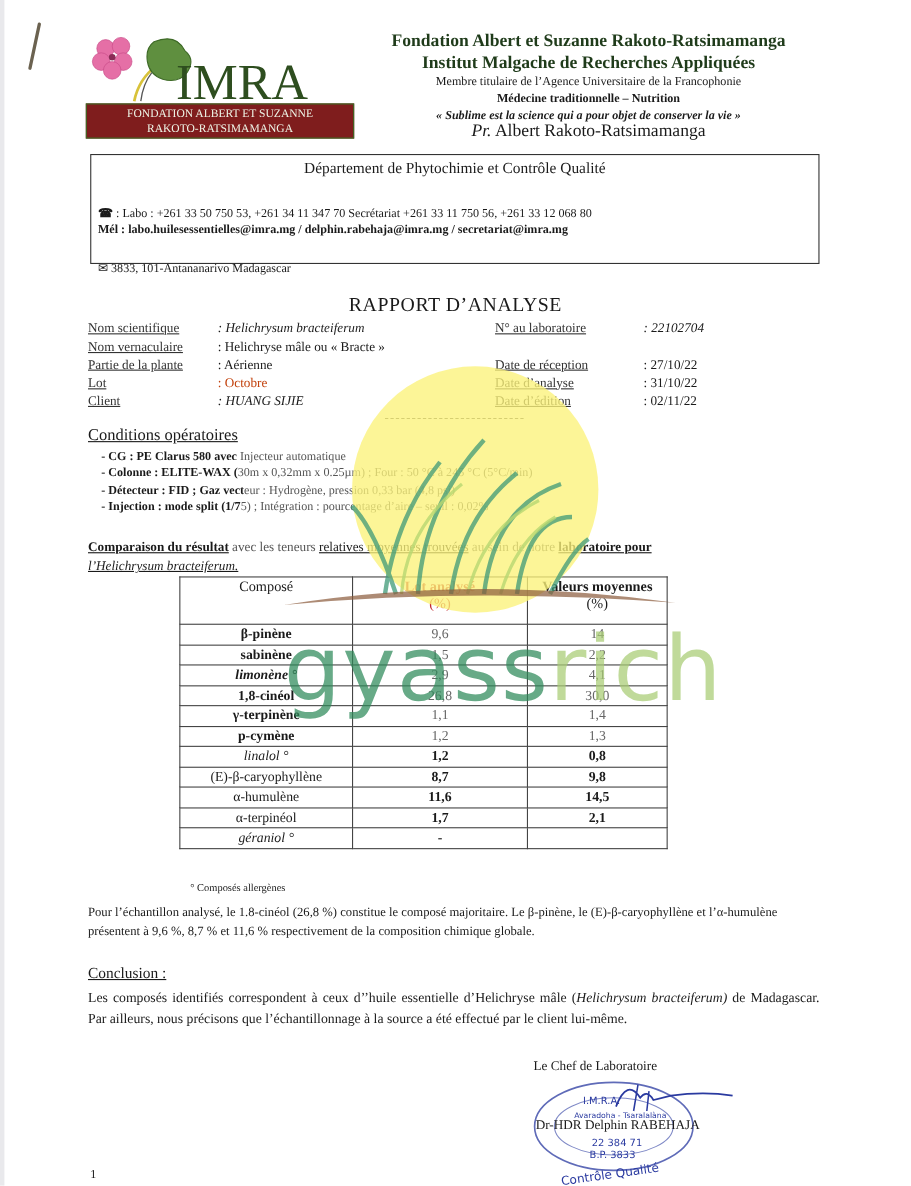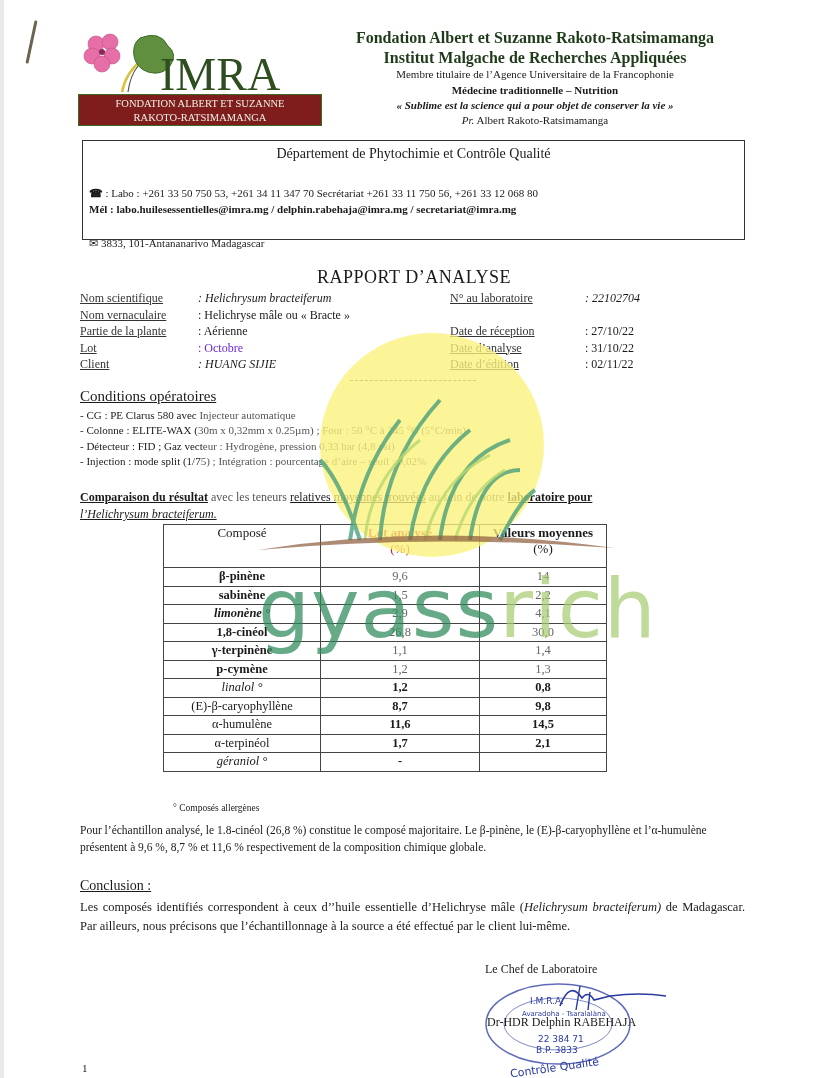--- a/index.html
+++ b/index.html
@@ -19,21 +19,21 @@
                 border:1px solid #3d6b25; color:#eef4e6; font-size:10.5px; text-align:center; line-height:14px;
                 padding-top:2px; box-sizing:border-box; font-family:"Liberation Serif", serif; }
 
   
   .hdr { position:absolute; left:310px; top:28px; width:450px; text-align:center; }
   .hdr .l1 { font-size:16px; font-weight:bold; color:#1f3b1a; line-height:20px; }
   .hdr .l2 { font-size:16px; font-weight:bold; color:#1f3b1a; line-height:19px; }
   .hdr .l3 { font-size:11px; line-height:15px; }
   .hdr .l4 { font-size:11px; font-weight:bold; line-height:16px; }
   .hdr .l5 { font-size:11px; font-weight:bold; font-style:italic; line-height:15px; }
-  .hdr .l6 { font-size:11px; line-height:14px; }
+  .hdr .l6 { font-size:16px; line-height:14px; }
 
   
   .box { position:absolute; left:82px; top:140px; width:663px; height:100px; border:1.5px solid #333;
          box-sizing:border-box; }
   .box .dept { position:absolute; left:0; width:100%; top:5px; text-align:center; font-size:14px; }
   .box .lab { position:absolute; left:0; width:100%; top:24px; text-align:center; font-size:14.5px; font-weight:bold;
               font-style:italic; font-family:"Liberation Sans", sans-serif; }
   .box .row { position:absolute; left:6px; font-size:11px; white-space:nowrap; }
   .box .r1 { top:46px; }
   .box .r2 { top:62px; font-weight:bold; }
@@ -41,27 +41,27 @@
 
   .title { position:absolute; left:0; width:828px; top:267px; text-align:center; font-size:18px; letter-spacing:0.5px; }
 
   .meta { position:absolute; font-size:12px; line-height:16.5px; white-space:nowrap; }
   .meta .lbl { display:inline-block; text-decoration:underline; color:#333; }
   .meta-left { left:80px; top:290px; }
   .meta-left .lbl { width:118px; }
   .meta-right { left:450px; top:290px; }
   .meta-right .lbl { width:135px; }
   .italic { font-style:italic; }
-  .red { color:#6d28d9; }
+  .red { color:#c2410c; }
   .gray { color:#555; }
   .dash { position:absolute; left:350px; top:380px; width:126px; border-top:1px dashed #555; }
 
   .cond-title { position:absolute; left:80px; top:388px; font-size:15px; text-decoration:underline; }
   .cond { position:absolute; left:80px; top:408px; font-size:11px; line-height:15.3px; white-space:nowrap; }
-  .cond b { font-weight:normal; }
+  .cond b { font-weight:bold;margin-left:12px; }
   .cond .g { color:#555; }
 
   .comp { position:absolute; left:80px; top:489px; width:663px; font-size:12px; line-height:17px; text-align:justify; }
   .comp .u { text-decoration:underline; }
   .comp .ub { text-decoration:underline; font-weight:bold; }
 
   
   .tbl { position:absolute; left:163px; top:524px; border-collapse:collapse; font-size:12.5px; }
   .tbl td, .tbl th { border:1.3px solid #444; padding:0 4px; height:17.5px; font-weight:normal; }
   .tbl .c1 { width:148px; text-align:center; }

